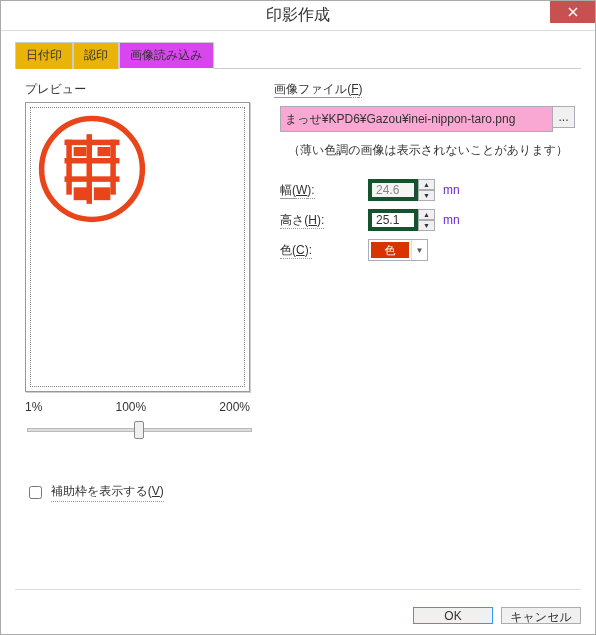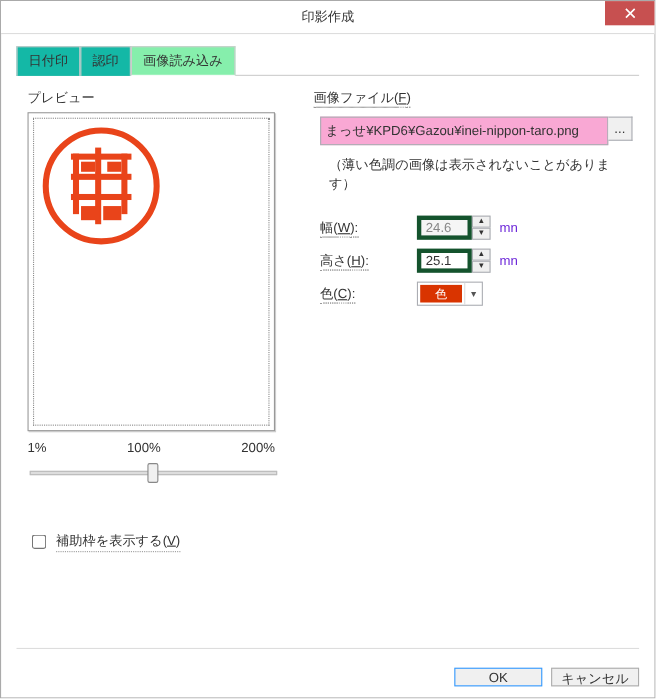--- a/index.html
+++ b/index.html
@@ -1,25 +1,25 @@
 <!DOCTYPE html>
 <html><head>
 <meta charset="utf-8">
 <style>
   * { box-sizing: border-box; font-family: "Yu Gothic UI", "Meiryo", sans-serif; font-size: 12px; }
   body { margin: 0; background: #fff; }
   .window { width: 596px; height: 635px; border: 1px solid #aaa; background: #fff; position: relative; }
   .titlebar { height: 30px; background: #fff; border-bottom: 1px solid #ddd; display: flex; align-items: center; justify-content: center; position: relative; }
-  .titlebar-text { font-size: 12px; color: #333; }
+  .titlebar-text { font-size: 16px; color: #333; }
   .close-btn { position: absolute; right: 0; top: 0; width: 45px; height: 22px; background: #c75050; color: #fff; display: flex; align-items: center; justify-content: center; cursor: pointer; font-size: 11px; }
   .content { padding: 10px 14px; position: relative; height: calc(100% - 30px); }
   .tabs { display: flex; border-bottom: 1px solid #ccc; margin-bottom: 8px; }
-  .tab { padding: 4px 10px; border: 1px solid #ccc; border-bottom: none; background: #14b8a6; margin-right: 0; cursor: pointer; position: relative; top: 1px; color: #333;}
-  .tab.active { background: #86efac; border-bottom: 1px solid #fff; }
-  .tabpage { display: flex; gap: 25px; }
+  .tab { padding: 4px 10px; border: 1px solid #ccc; border-bottom: none; background: #eab308; margin-right: 0; cursor: pointer; position: relative; top: 1px; color: #333;}
+  .tab.active { background: #d946ef; border-bottom: 1px solid #fff; }
+  .tabpage { display: flex; gap: 14px; }
   .left-block { width: 245px; }
   .right-block { flex: 1; padding-top: 4px;}
   .preview-label { margin: 4px 0 4px 10px; color: #333;}
   .preview-box { width: 225px; height: 290px; border: 1px solid #999; background: #fff; position: relative; margin-left: 10px; box-shadow: 1px 1px 0 #ccc;}
   .preview-inner { position: absolute; top: 4px; left: 4px; right: 4px; bottom: 4px; border: 1px dotted #888; }
   .stamp { position: absolute; top: 6px; left: 6px; width: 110px; height: 110px; }
   .slider-labels { display: flex; justify-content: space-between; margin: 8px 10px 0 10px; color: #333;}
   .slider-wrap { margin: 4px 10px 0 10px; }
   .slider { width: 100%; }
   input[type=range].slider { -webkit-appearance:none; height: 20px; background: transparent; }

